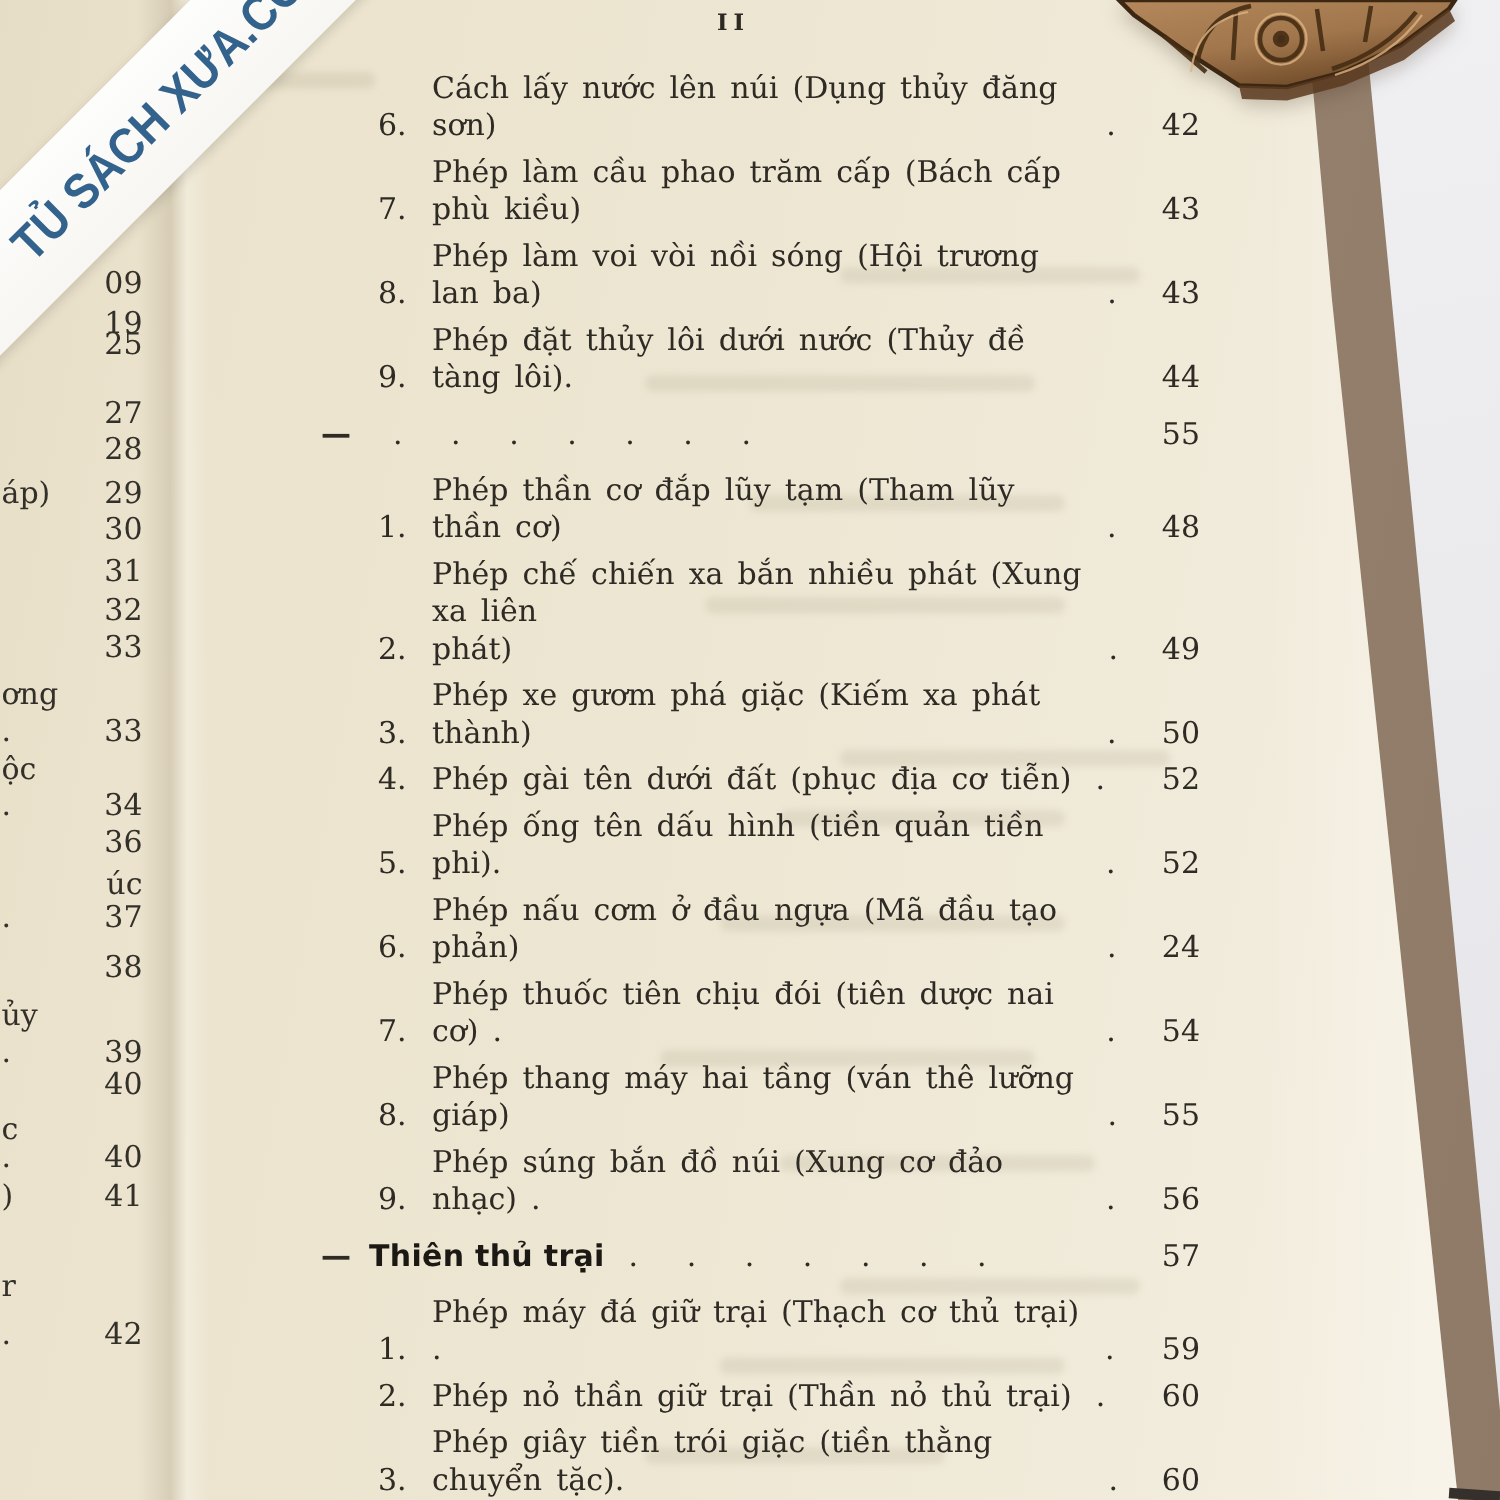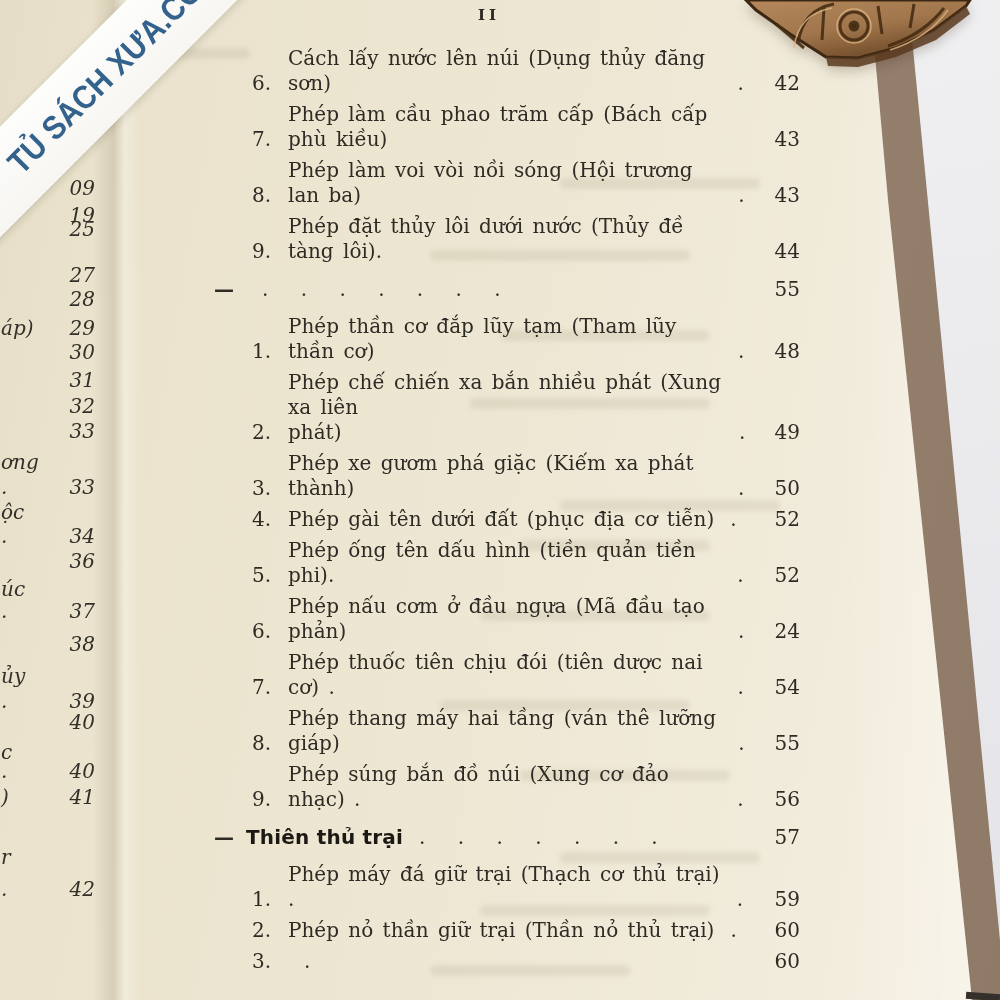--- a/index.html
+++ b/index.html
@@ -29,21 +29,21 @@
 
   
   .bleed{position:absolute;height:11px;border-radius:5px;background:#8a8465;
          opacity:.14;filter:blur(2.5px);}
 
   
   .page-num{position:absolute;left:478px;top:6px;font-weight:bold;font-size:15px;
             letter-spacing:4px;color:#2c2822;}
 
   
-  .leftcol{position:absolute;left:0;top:0;width:97px;height:700px;font-size:20px;color:#33302a;font-style:italic;}
+  .leftcol{position:absolute;left:0;top:0;width:97px;height:700px;font-size:20px;color:#33302a;}
   .lrow{position:absolute;left:0;width:95px;display:flex;justify-content:space-between;}
   .lrow .lfrag{padding-left:1px;}
   .lrow .lpg{text-align:right;}
 
   
   .toc{position:absolute;left:180px;top:46px;width:620px;color:#2e2a24;font-size:20px;}
   .row{display:flex;align-items:flex-end;margin-bottom:6px;line-height:25px;}
   .row .num{flex:0 0 36px;}
   .row .txt{flex:0 1 auto;word-spacing:3px;}
   .row .leader{flex:1 1 20px;overflow:hidden;white-space:nowrap;word-spacing:24px;
@@ -152,21 +152,21 @@
           <span class="lpg"></span>
         </div>
         <div class="lrow" style="top: 524px;">
           <span class="lfrag">.</span>
           <span class="lpg">34</span>
         </div>
         <div class="lrow" style="top: 549px;">
           <span class="lfrag"></span>
           <span class="lpg">36</span>
         </div>
-        <div class="lrow" style="top: 577px;">
+        <div class="lrow" style="top: 577px; justify-content: flex-end;">
           <span class="lfrag">úc</span>
           <span class="lpg"></span>
         </div>
         <div class="lrow" style="top: 599px;">
           <span class="lfrag">.</span>
           <span class="lpg">37</span>
         </div>
         <div class="lrow" style="top: 632px;">
           <span class="lfrag"></span>
           <span class="lpg">38</span>
@@ -302,20 +302,21 @@
           <span class="pg">59</span>
         </div>
         <div class="row item">
           <span class="num">2.</span>
           <span class="txt">Phép nỏ thần giữ trại (Thần nỏ thủ trại)</span>
           <span class="leader">.  .</span>
           <span class="pg">60</span>
         </div>
         <div class="row item">
           <span class="num">3.</span>
+          <span class="txt">Phép giây tiền trói giặc (tiền thằng chuyển tặc).</span>
           <span class="leader">.</span>
           <span class="pg">60</span>
         </div>
       </div>
   </div>
 
   <svg class="wood" width="262" height="132" viewBox="0 0 262 132">
     <defs>
       <linearGradient id="wg" x1="0" y1="0" x2="0.6" y2="1">
         <stop offset="0" stop-color="#b5885c"></stop>

